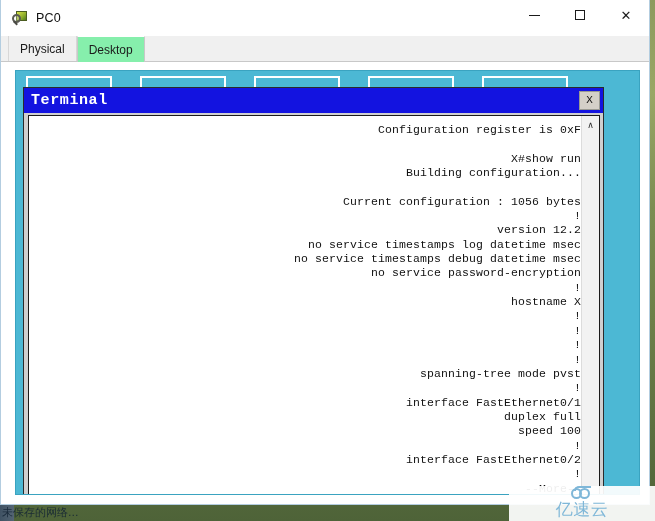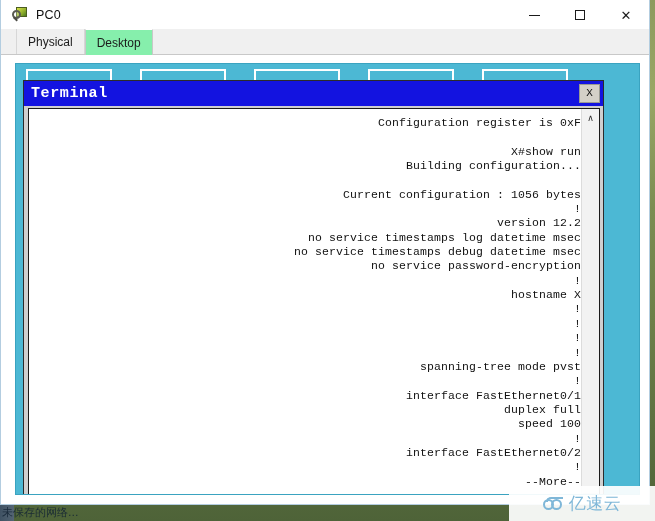--- a/index.html
+++ b/index.html
@@ -52,21 +52,21 @@
     background: #ffffff;
     border: 1px solid #b3cde0;
     border-top: none;
     box-sizing: border-box;
     display: flex;
     flex-direction: column;
   }
 
   
   #titlebar {
-    height: 29px;
+    height: 36px;
     background: #ffffff;
     display: flex;
     align-items: center;
     flex: none;
     position: relative;
   }
   #app-icon {
     width: 17px;
     height: 17px;
     margin-left: 11px;
@@ -128,21 +128,21 @@
   .wc-min { width: 11px; height: 1px; background: #1a1a1a; display:block; }
   .wc-max { width: 10px; height: 10px; border: 1px solid #1a1a1a; display:block; box-sizing:border-box; }
 
   
   #tabstrip {
     height: 26px;
     background: #f0f0f0;
     border-bottom: 1px solid #c8c8c8;
     display: flex;
     align-items: flex-end;
-    padding-left: 15px;
+    padding-left: 7px;
     flex: none;
     box-sizing: border-box;
   }
   .tab {
     height: 25px;
     padding: 0 11px;
     display: flex;
     align-items: center;
     font-size: 12px;
     color: #1b1b1b;
@@ -324,20 +324,21 @@
     position: absolute;
     right: 0;
     bottom: 0;
     width: 146px;
     height: 35px;
     background: rgba(255,255,255,.93);
     display: flex;
     align-items: center;
     justify-content: center;
     gap: 3px;
+    flex-direction: column;
   }
   #watermark .wm-logo {
     width: 23px;
     height: 14px;
     position: relative;
   }
   #watermark .wm-logo .c1,
   #watermark .wm-logo .c2 {
     position: absolute;
     border: 2px solid #7fb7d8;

